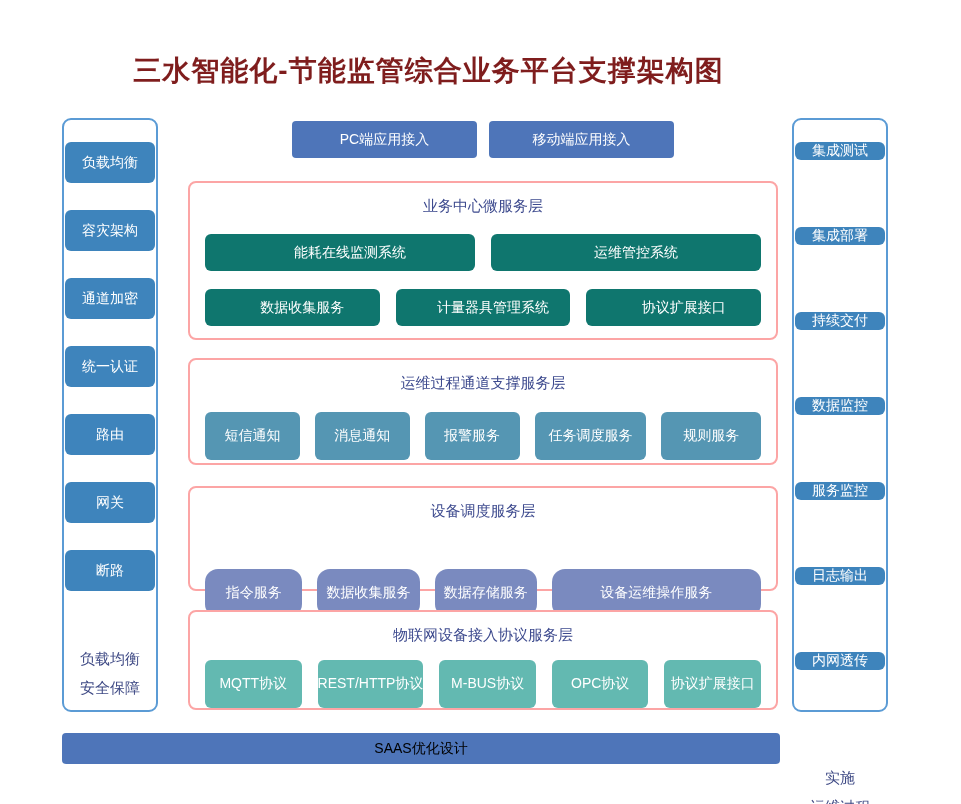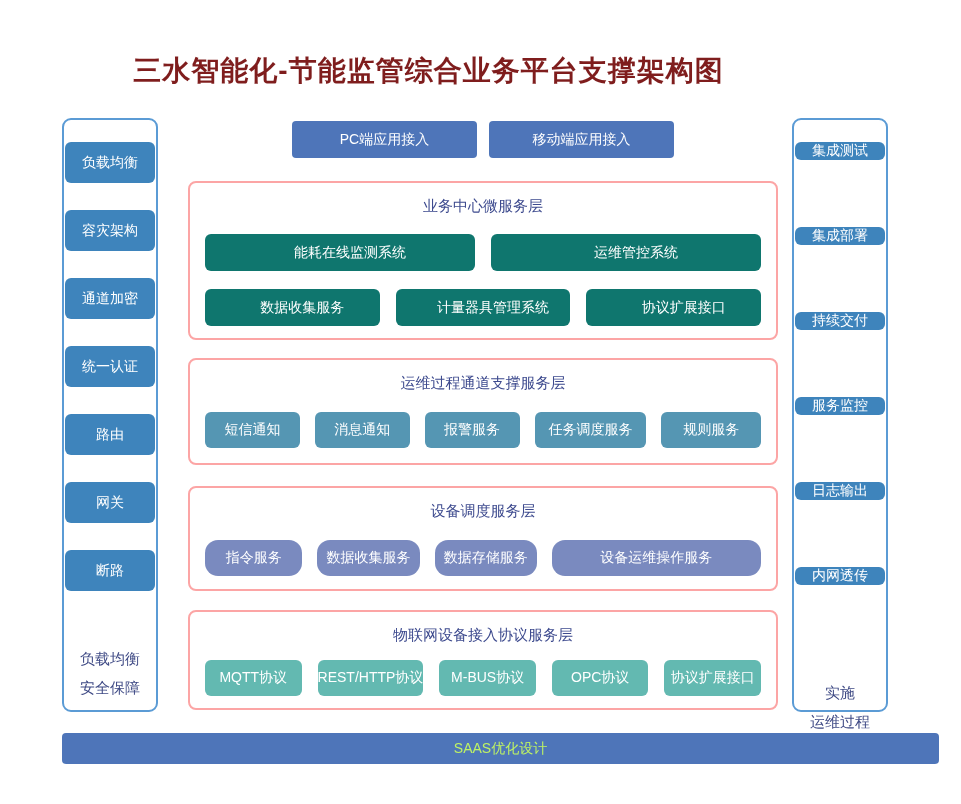--- a/index.html
+++ b/index.html
@@ -55,50 +55,50 @@
   
   .panel {
     position: absolute; left: 188px; width: 590px;
     border: 2px solid #fca5a5; border-radius: 8px;
     background: #ffffff;
     display: flex; flex-direction: column;
     padding: 0 15px;
   }
   .panel-1 { top: 181px; height: 159px; }
   .panel-2 { top: 358px; height: 107px; }
-  .panel-3 { top: 486px; height: 105px; }
+  .panel-3 { top: 486px; height: 105px; gap: 29px; }
   .panel-4 { top: 610px; height: 100px; }
   .panel-title {
     margin-top: 13px; text-align: center;
     font-size: 15px; font-weight: 500; color: #3d4a8e;
     line-height: 20px;
   }
   .panel-row { display: flex; gap: 16px; margin-top: 18px; }
   .panel-2 .panel-row, .panel-3 .panel-row { margin-top: 19px; gap: 15px; }
   .panel-4 .panel-row { margin-top: 15px; }
   .node {
     flex: 1 1 0; height: 37px; border-radius: 6px;
     color: #ffffff; font-size: 14px;
     display: flex; align-items: center; justify-content: center;
     white-space: nowrap;
   }
-  .panel-2 .node, .panel-3 .node, .panel-4 .node { height: 36px; }
+  .panel-2 .node, .panel-3 .node, .panel-4 .node { height: 48px; }
   .c-biz   { background: #0f766e; padding-left: 20px; }
   .c-ops   { background: #5596b3; }
   .c-dev   { background: #7a8abf; border-radius: 13px; }
   .c-proto { background: #63b9b1; }
   .grow-118 { flex-grow: 1.18; }
   .grow-105 { flex-grow: 1.05; }
   .grow-215 { flex-grow: 2.15; }
 
   
   .bottom-bar {
-    position: absolute; left: 62px; top: 733px; width: 877px; height: 31px;
+    position: absolute; left: 62px; top: 733px; width: 718px; height: 31px;
     background: #4e75b9; border-radius: 4px;
-    color: #bef264; font-size: 14px;
+    color: #000000; font-size: 14px;
     display: flex; align-items: center; justify-content: center;
   }
 </style>
 </head>
 <body>
 
 <div class="diagram-title">三水智能化-节能监管综合业务平台支撑架构图</div>
 
 <div class="side-col left">
   <div class="side-btn">负载均衡</div>
@@ -111,20 +111,21 @@
   <div class="side-footer">
     <div>负载均衡</div>
     <div>安全保障</div>
   </div>
 </div>
 
 <div class="side-col right">
   <div class="side-btn">集成测试</div>
   <div class="side-btn">集成部署</div>
   <div class="side-btn">持续交付</div>
+  <div class="side-btn">数据监控</div>
   <div class="side-btn">服务监控</div>
   <div class="side-btn">日志输出</div>
   <div class="side-btn">内网透传</div>
   <div class="side-footer">
     <div>实施</div>
     <div>运维过程</div>
   </div>
 </div>
 
 <div class="top-buttons">

